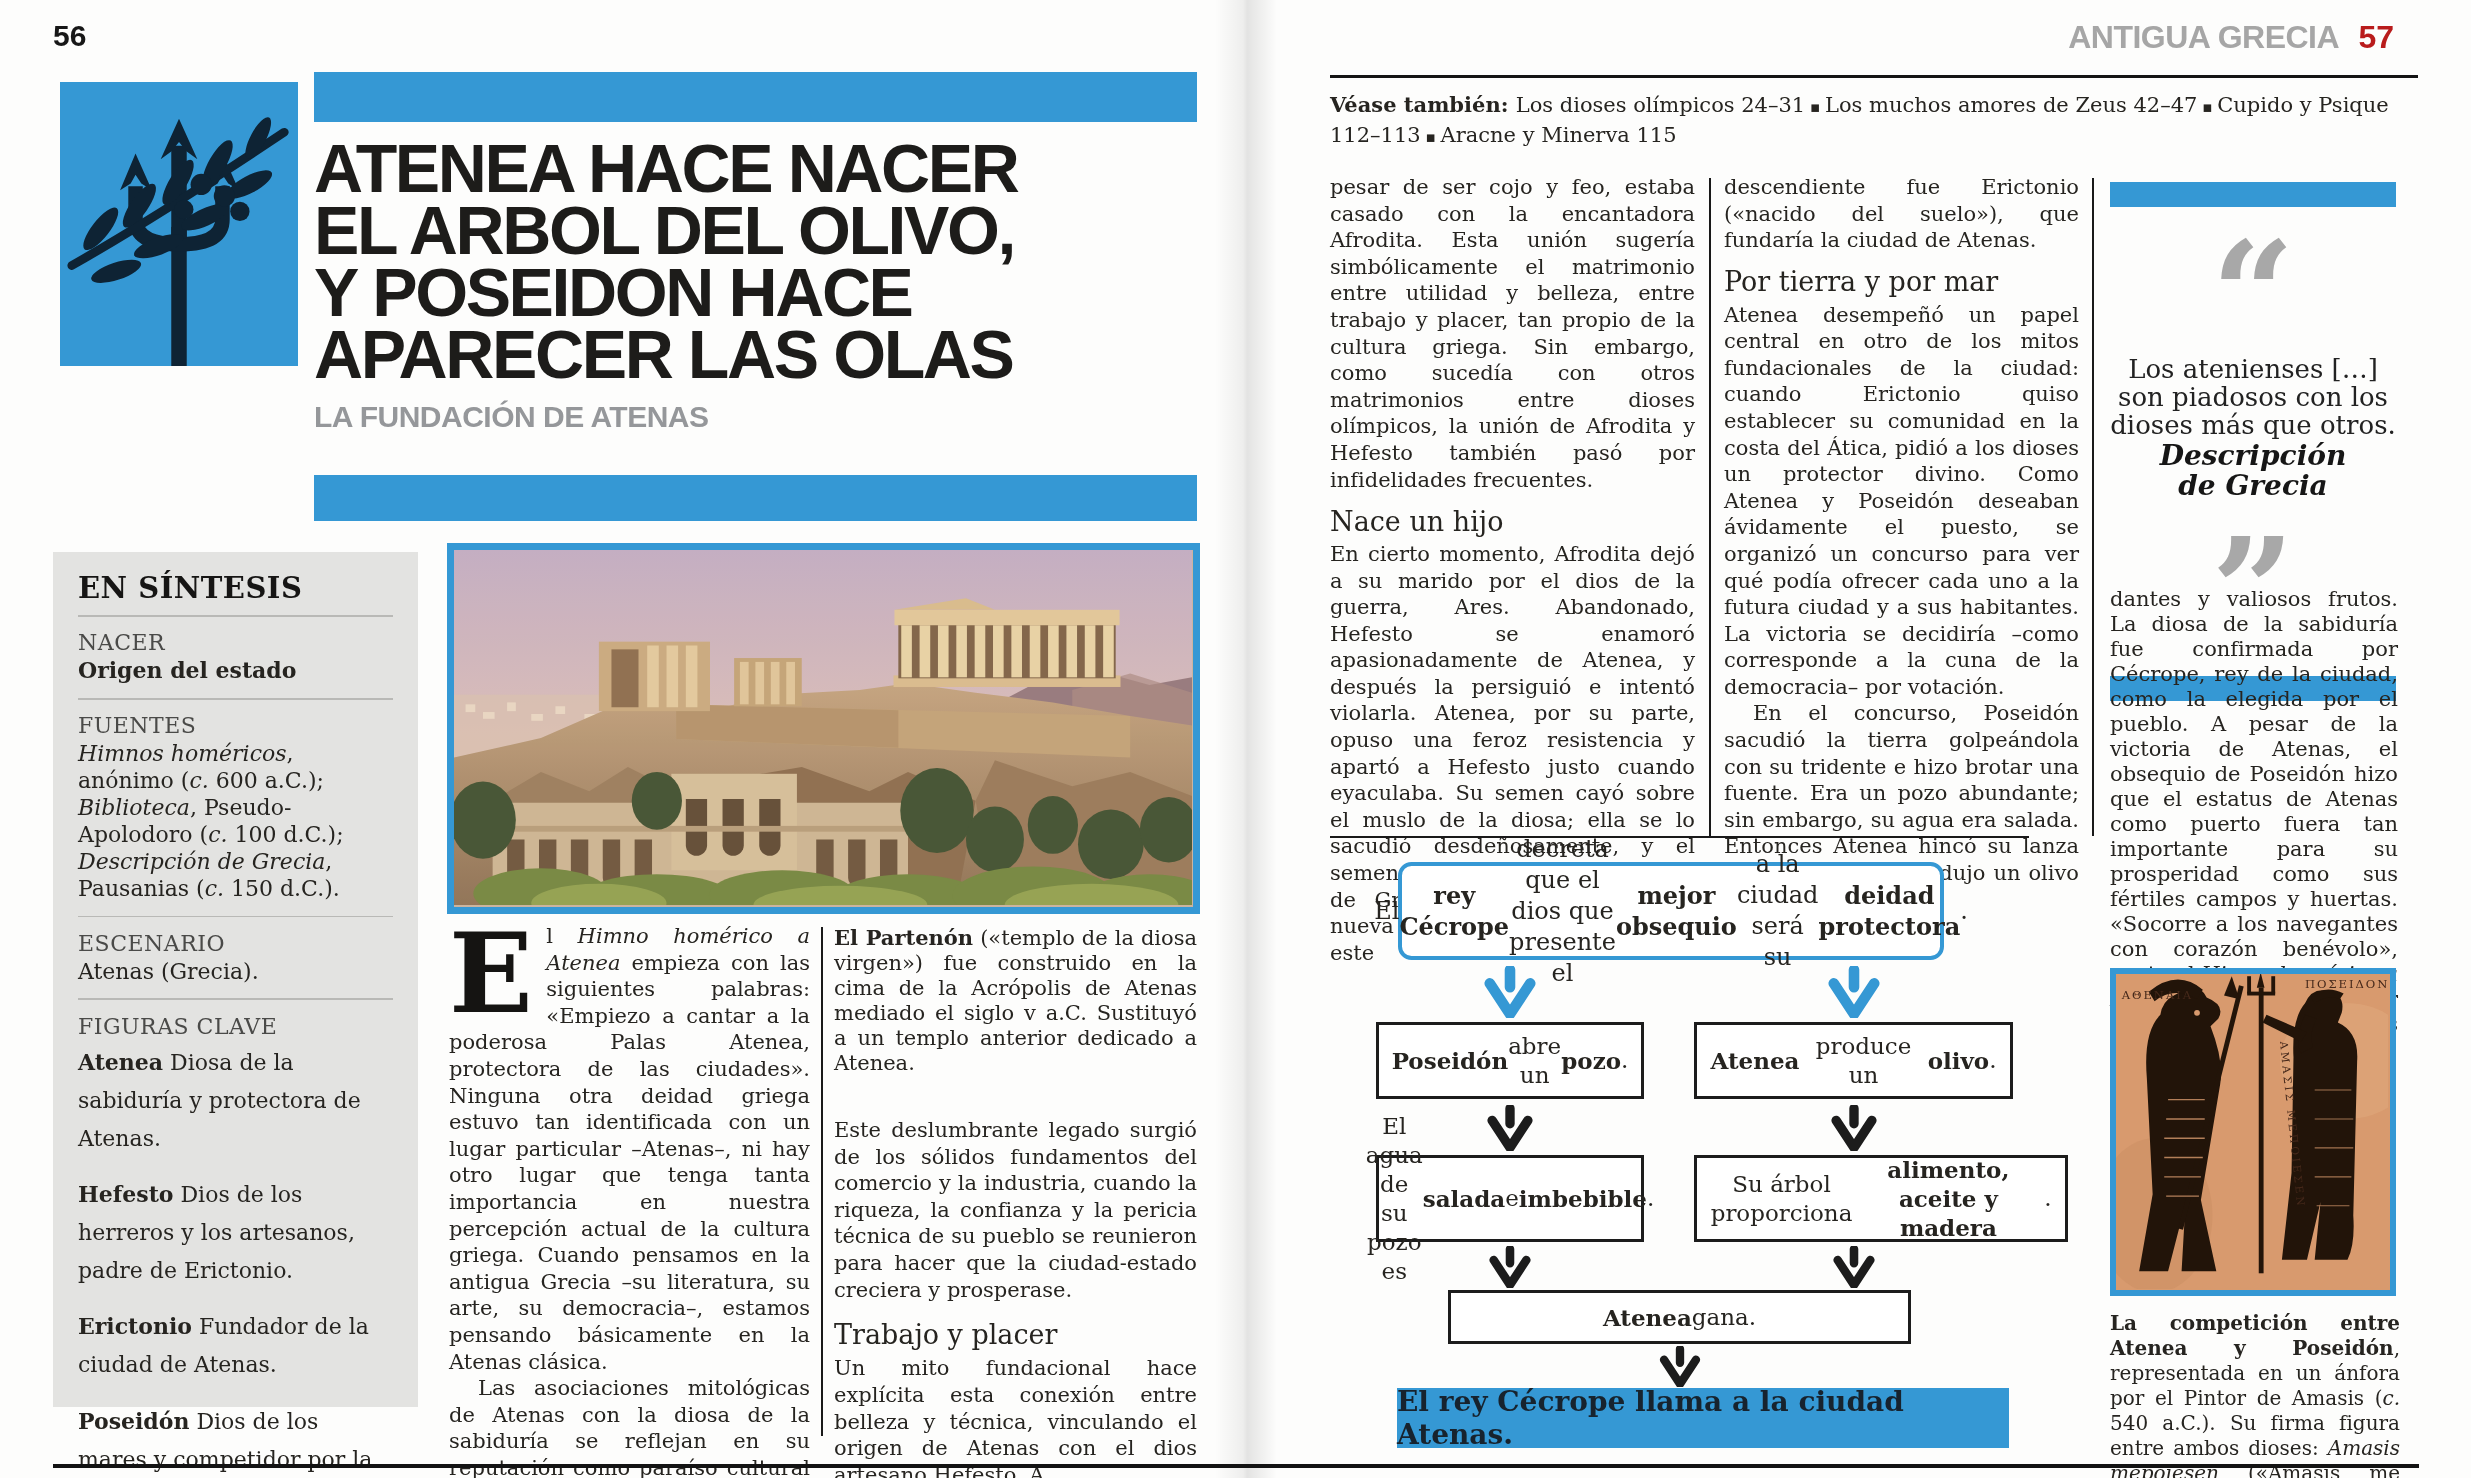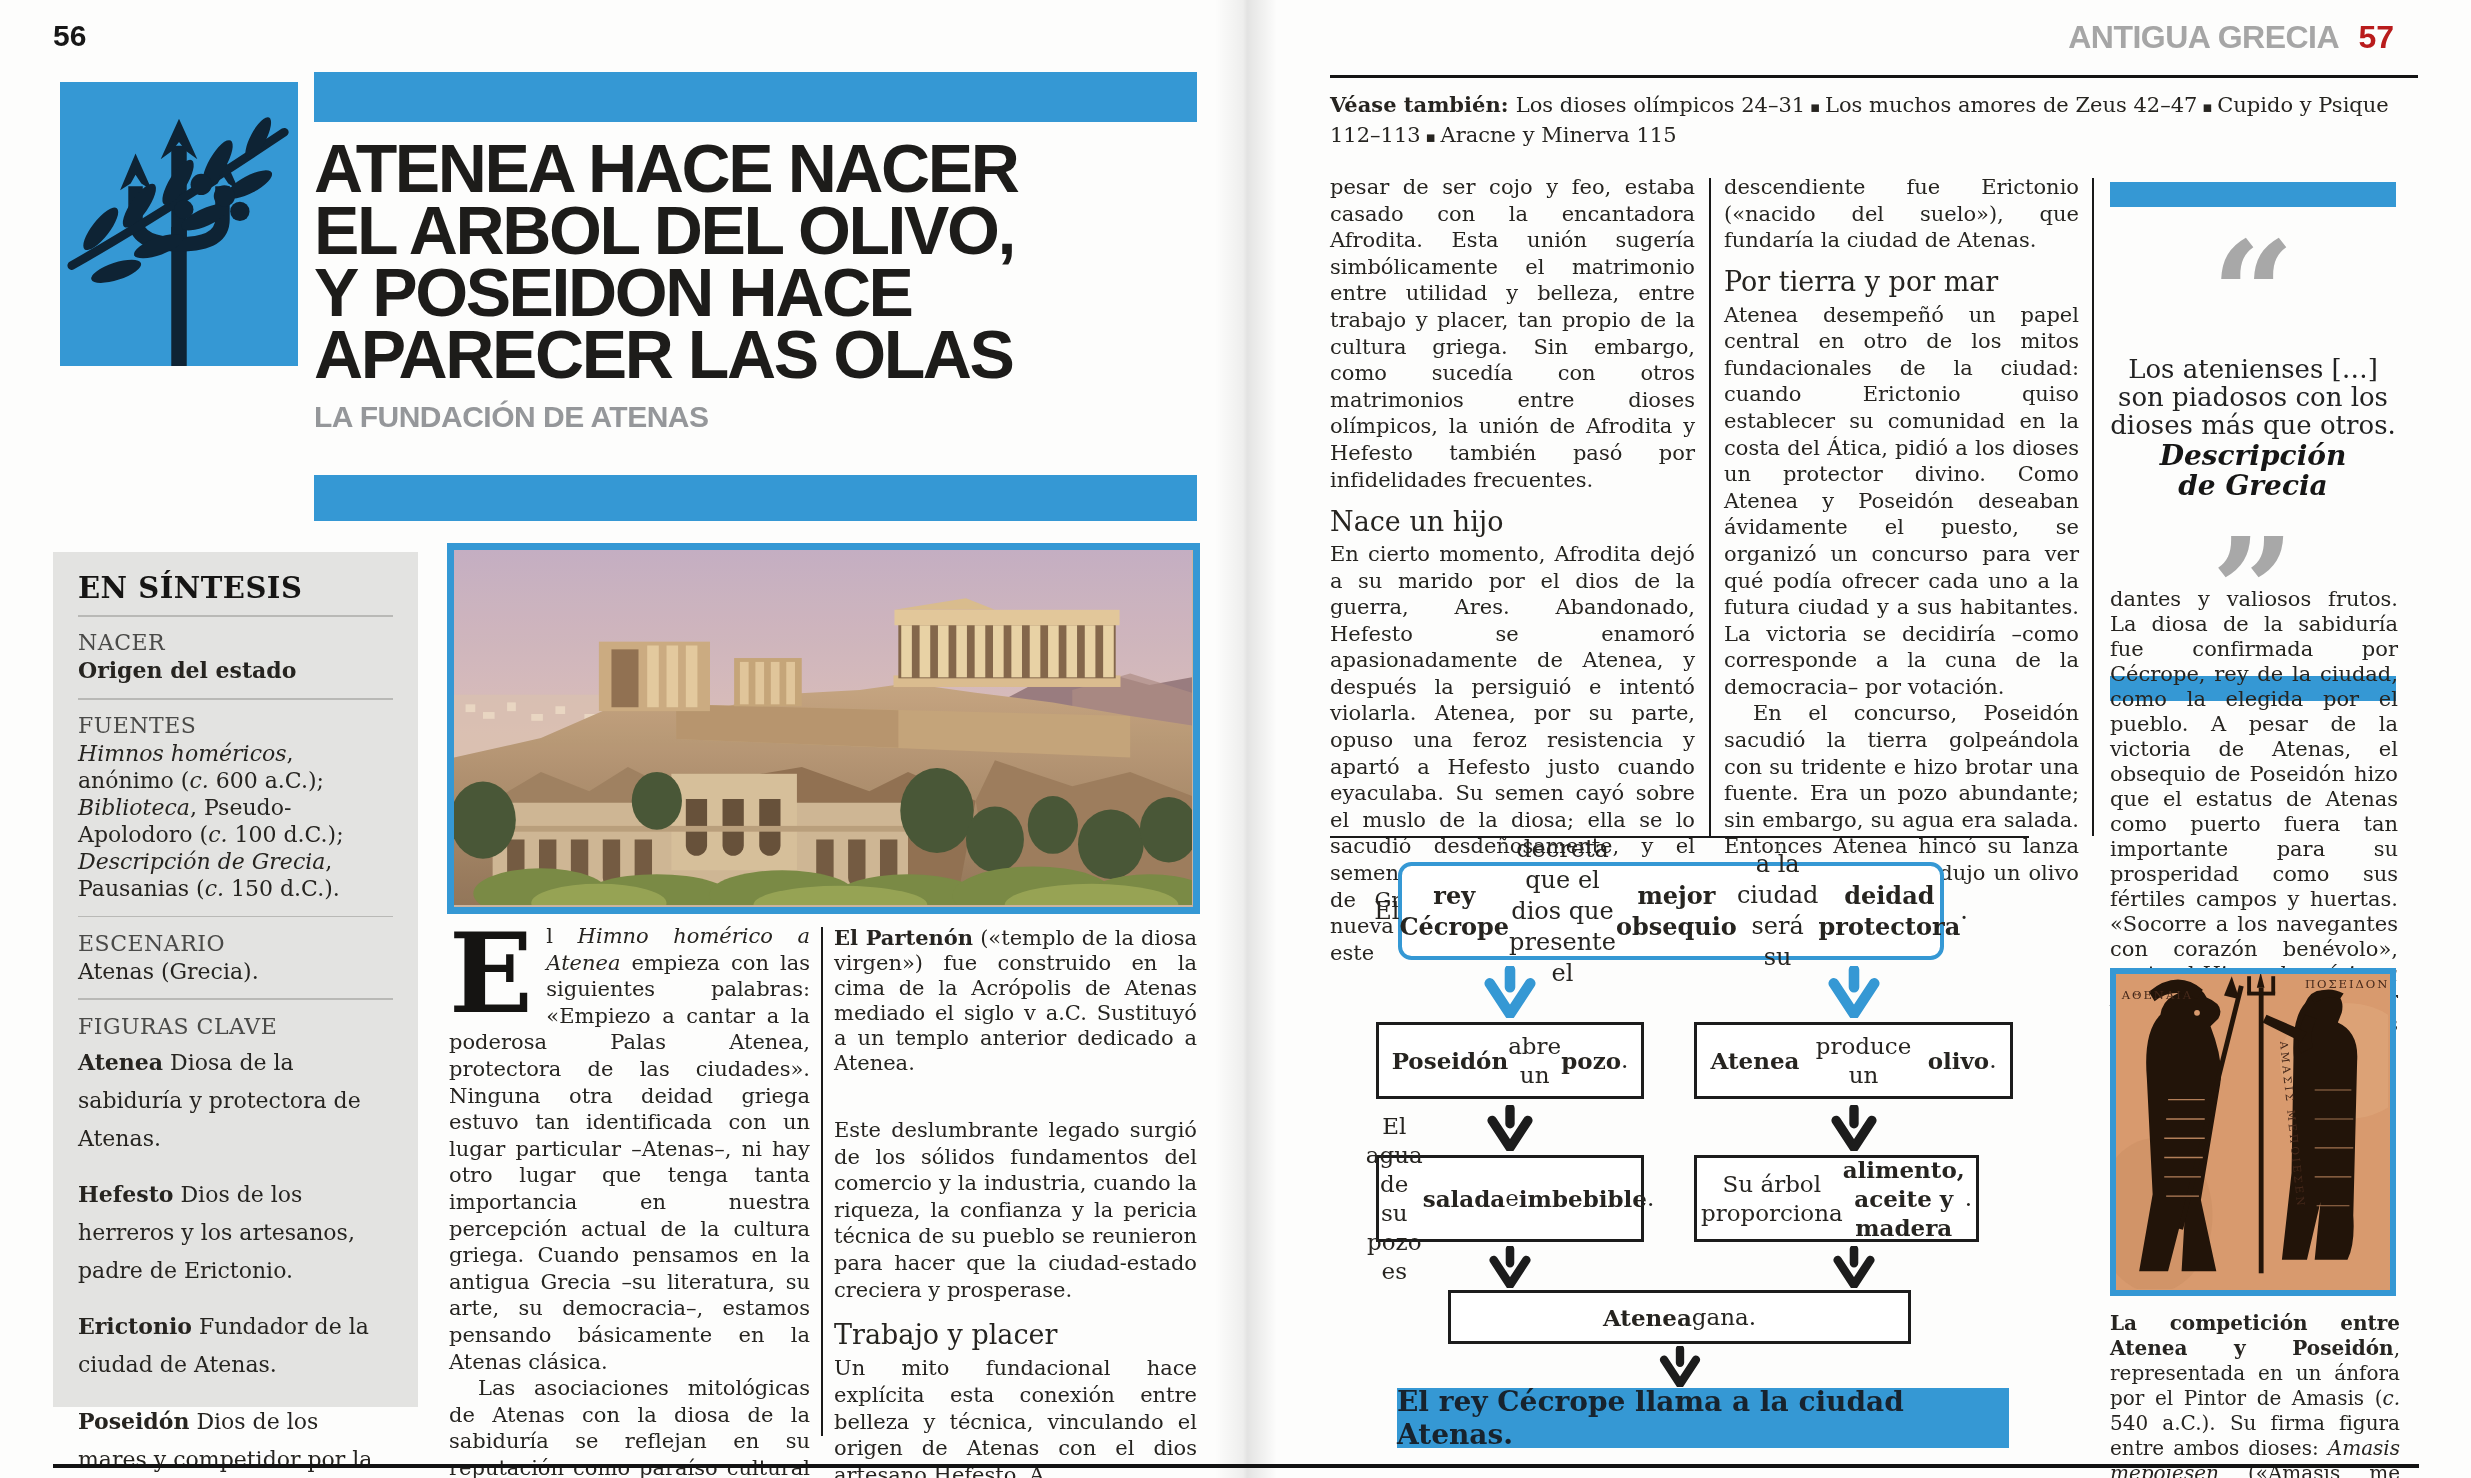--- a/index.html
+++ b/index.html
@@ -311,21 +311,21 @@
     <path d="M30 4 V22 M9 18 L30 50 L51 18" fill="none" stroke="#1c1c1c" stroke-width="11" stroke-linecap="round" stroke-linejoin="round"></path>
   </svg>
 
 <div class="abs fcbox" style="left:1376px;top:1155px;width:268px;height:87px;">
     <span>El agua de su pozo es </span>
     <span style="font-weight: bold;">salada</span>
     <span> e </span>
     <span style="font-weight: bold;">imbebible</span>
     <span>.</span>
   </div>
-<div class="abs fcbox" style="left:1694px;top:1155px;width:285px;height:87px;">
+<div class="abs fcbox" style="left:1694px;top:1155px;width:374px;height:87px;">
     <span>Su árbol proporciona </span>
     <span style="font-weight: bold;">alimento, aceite y madera</span>
     <span>.</span>
   </div>
 
 <svg class="abs fcarrow" style="left:1483px;top:1246px;" width="54" height="42" viewBox="0 0 60 54">
     <path d="M30 4 V22 M9 18 L30 50 L51 18" fill="none" stroke="#1c1c1c" stroke-width="11" stroke-linecap="round" stroke-linejoin="round"></path>
   </svg>
 <svg class="abs fcarrow" style="left:1827px;top:1246px;" width="54" height="42" viewBox="0 0 60 54">
     <path d="M30 4 V22 M9 18 L30 50 L51 18" fill="none" stroke="#1c1c1c" stroke-width="11" stroke-linecap="round" stroke-linejoin="round"></path>

